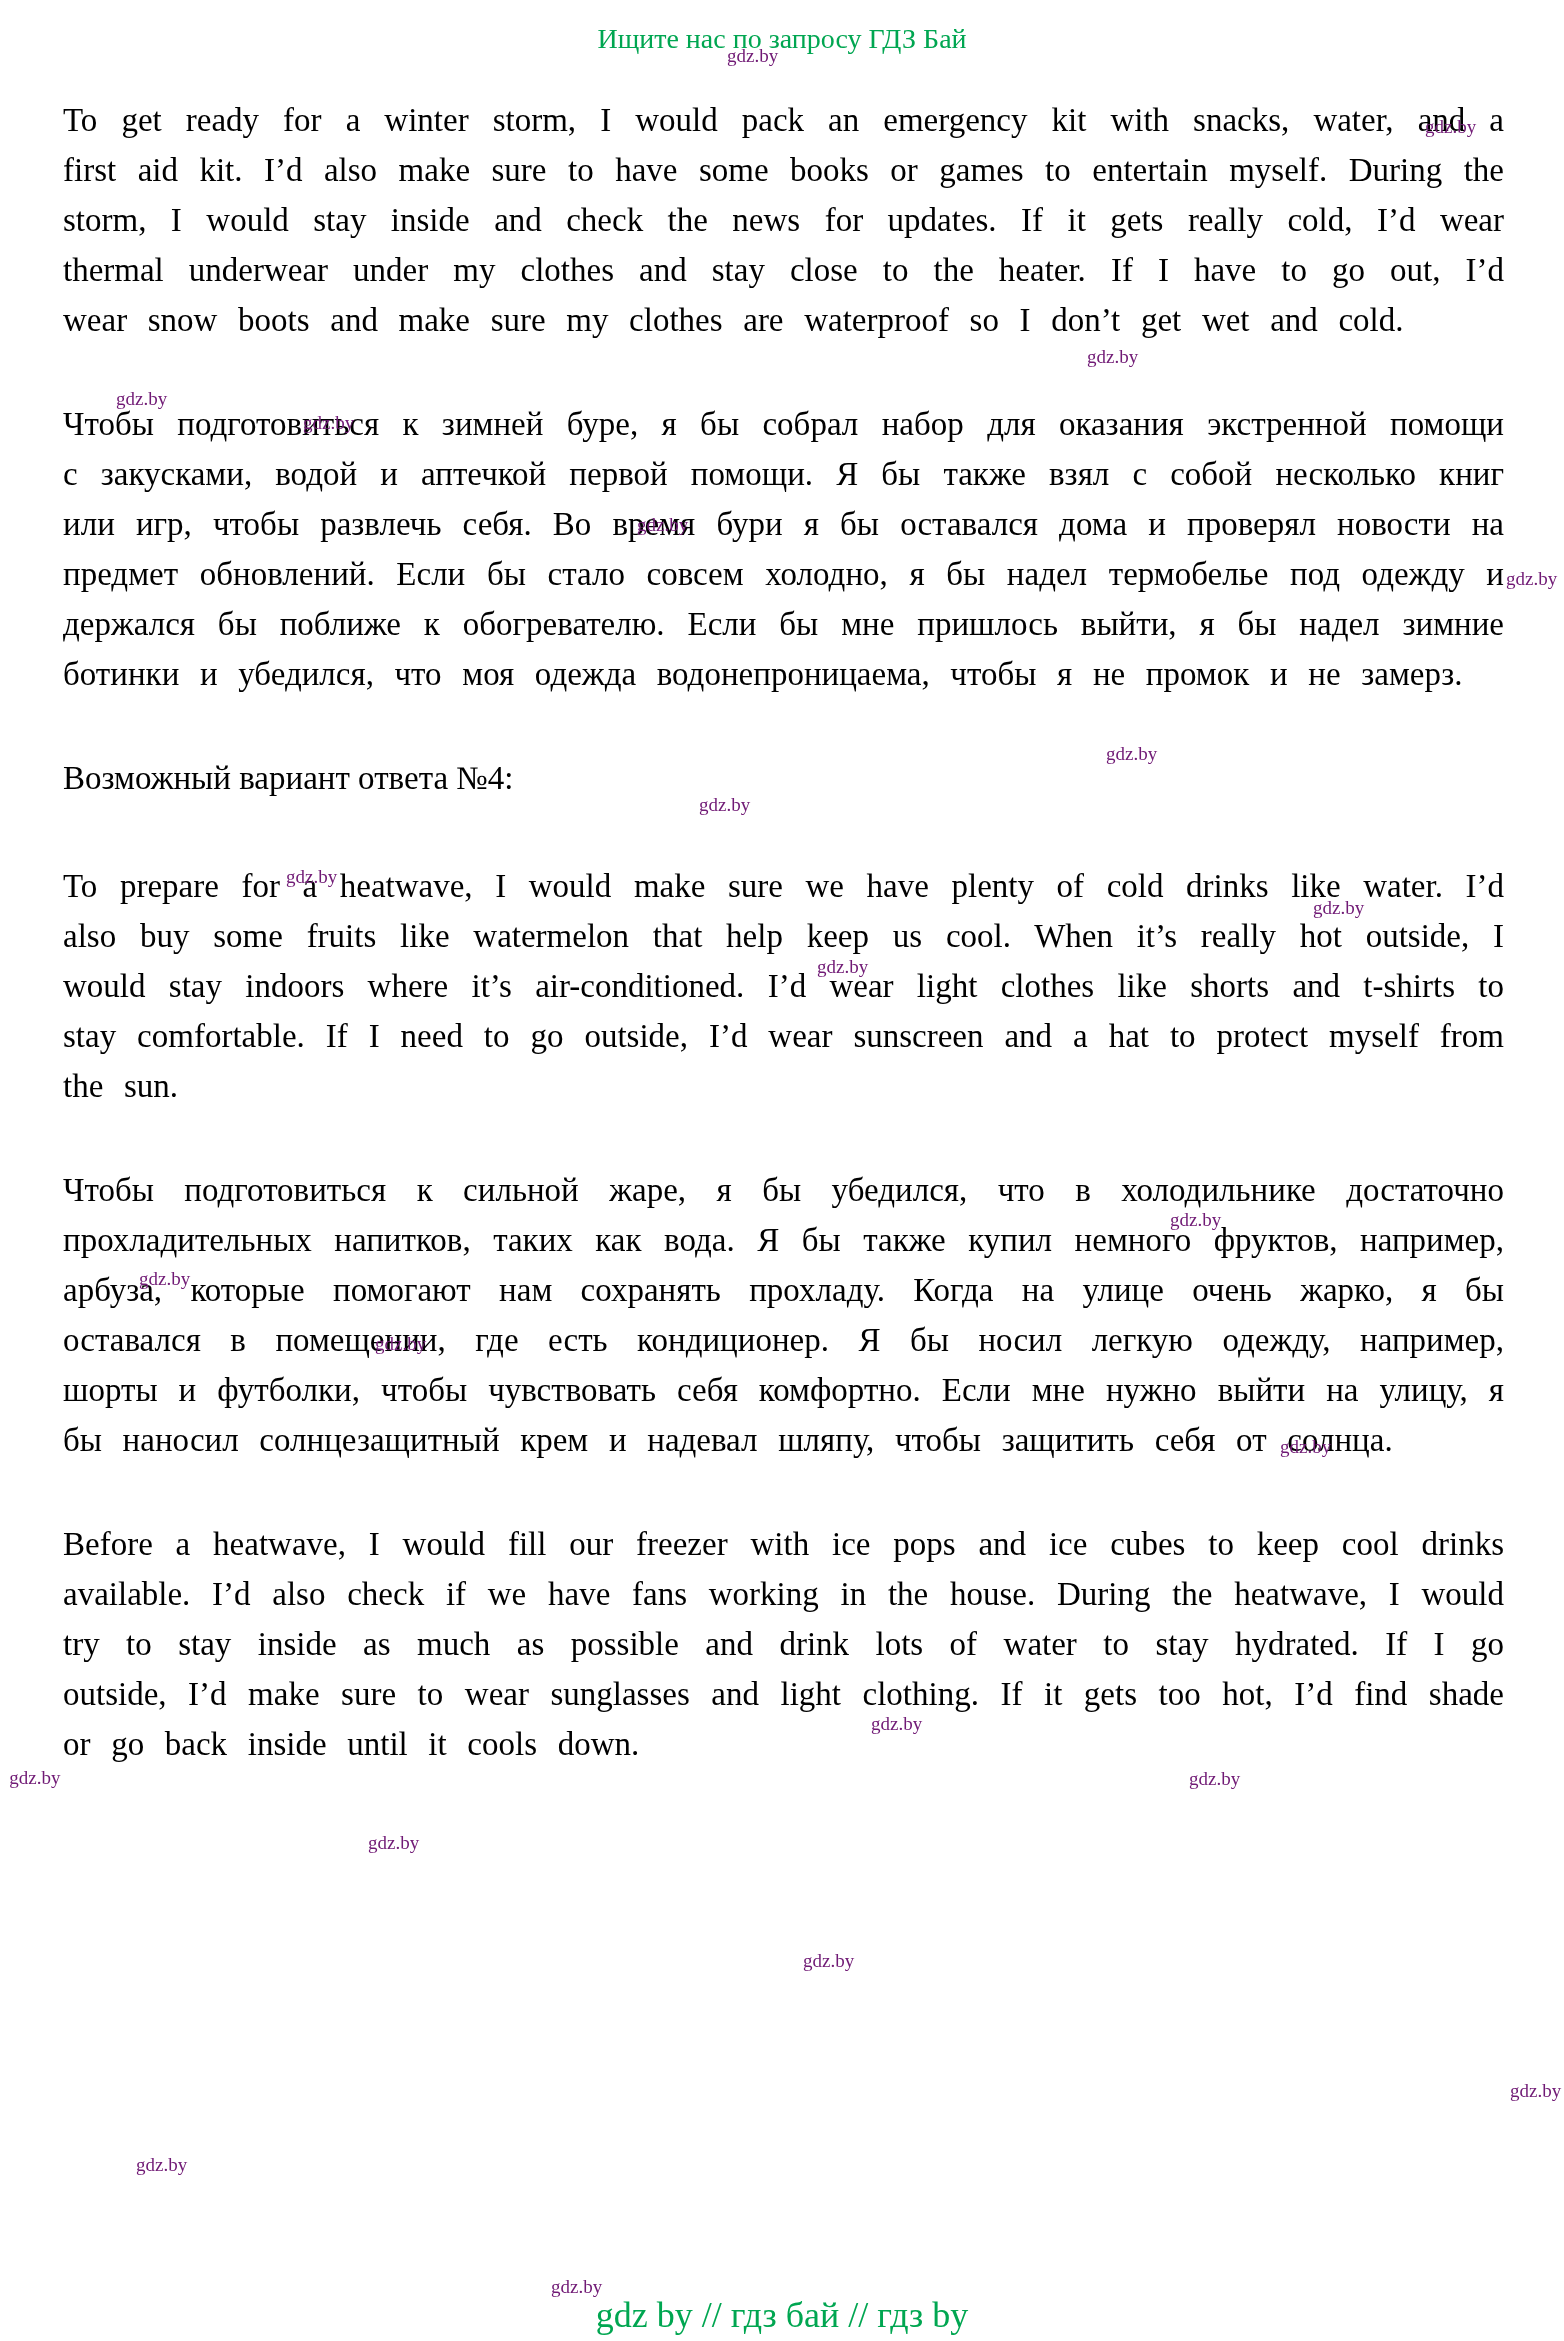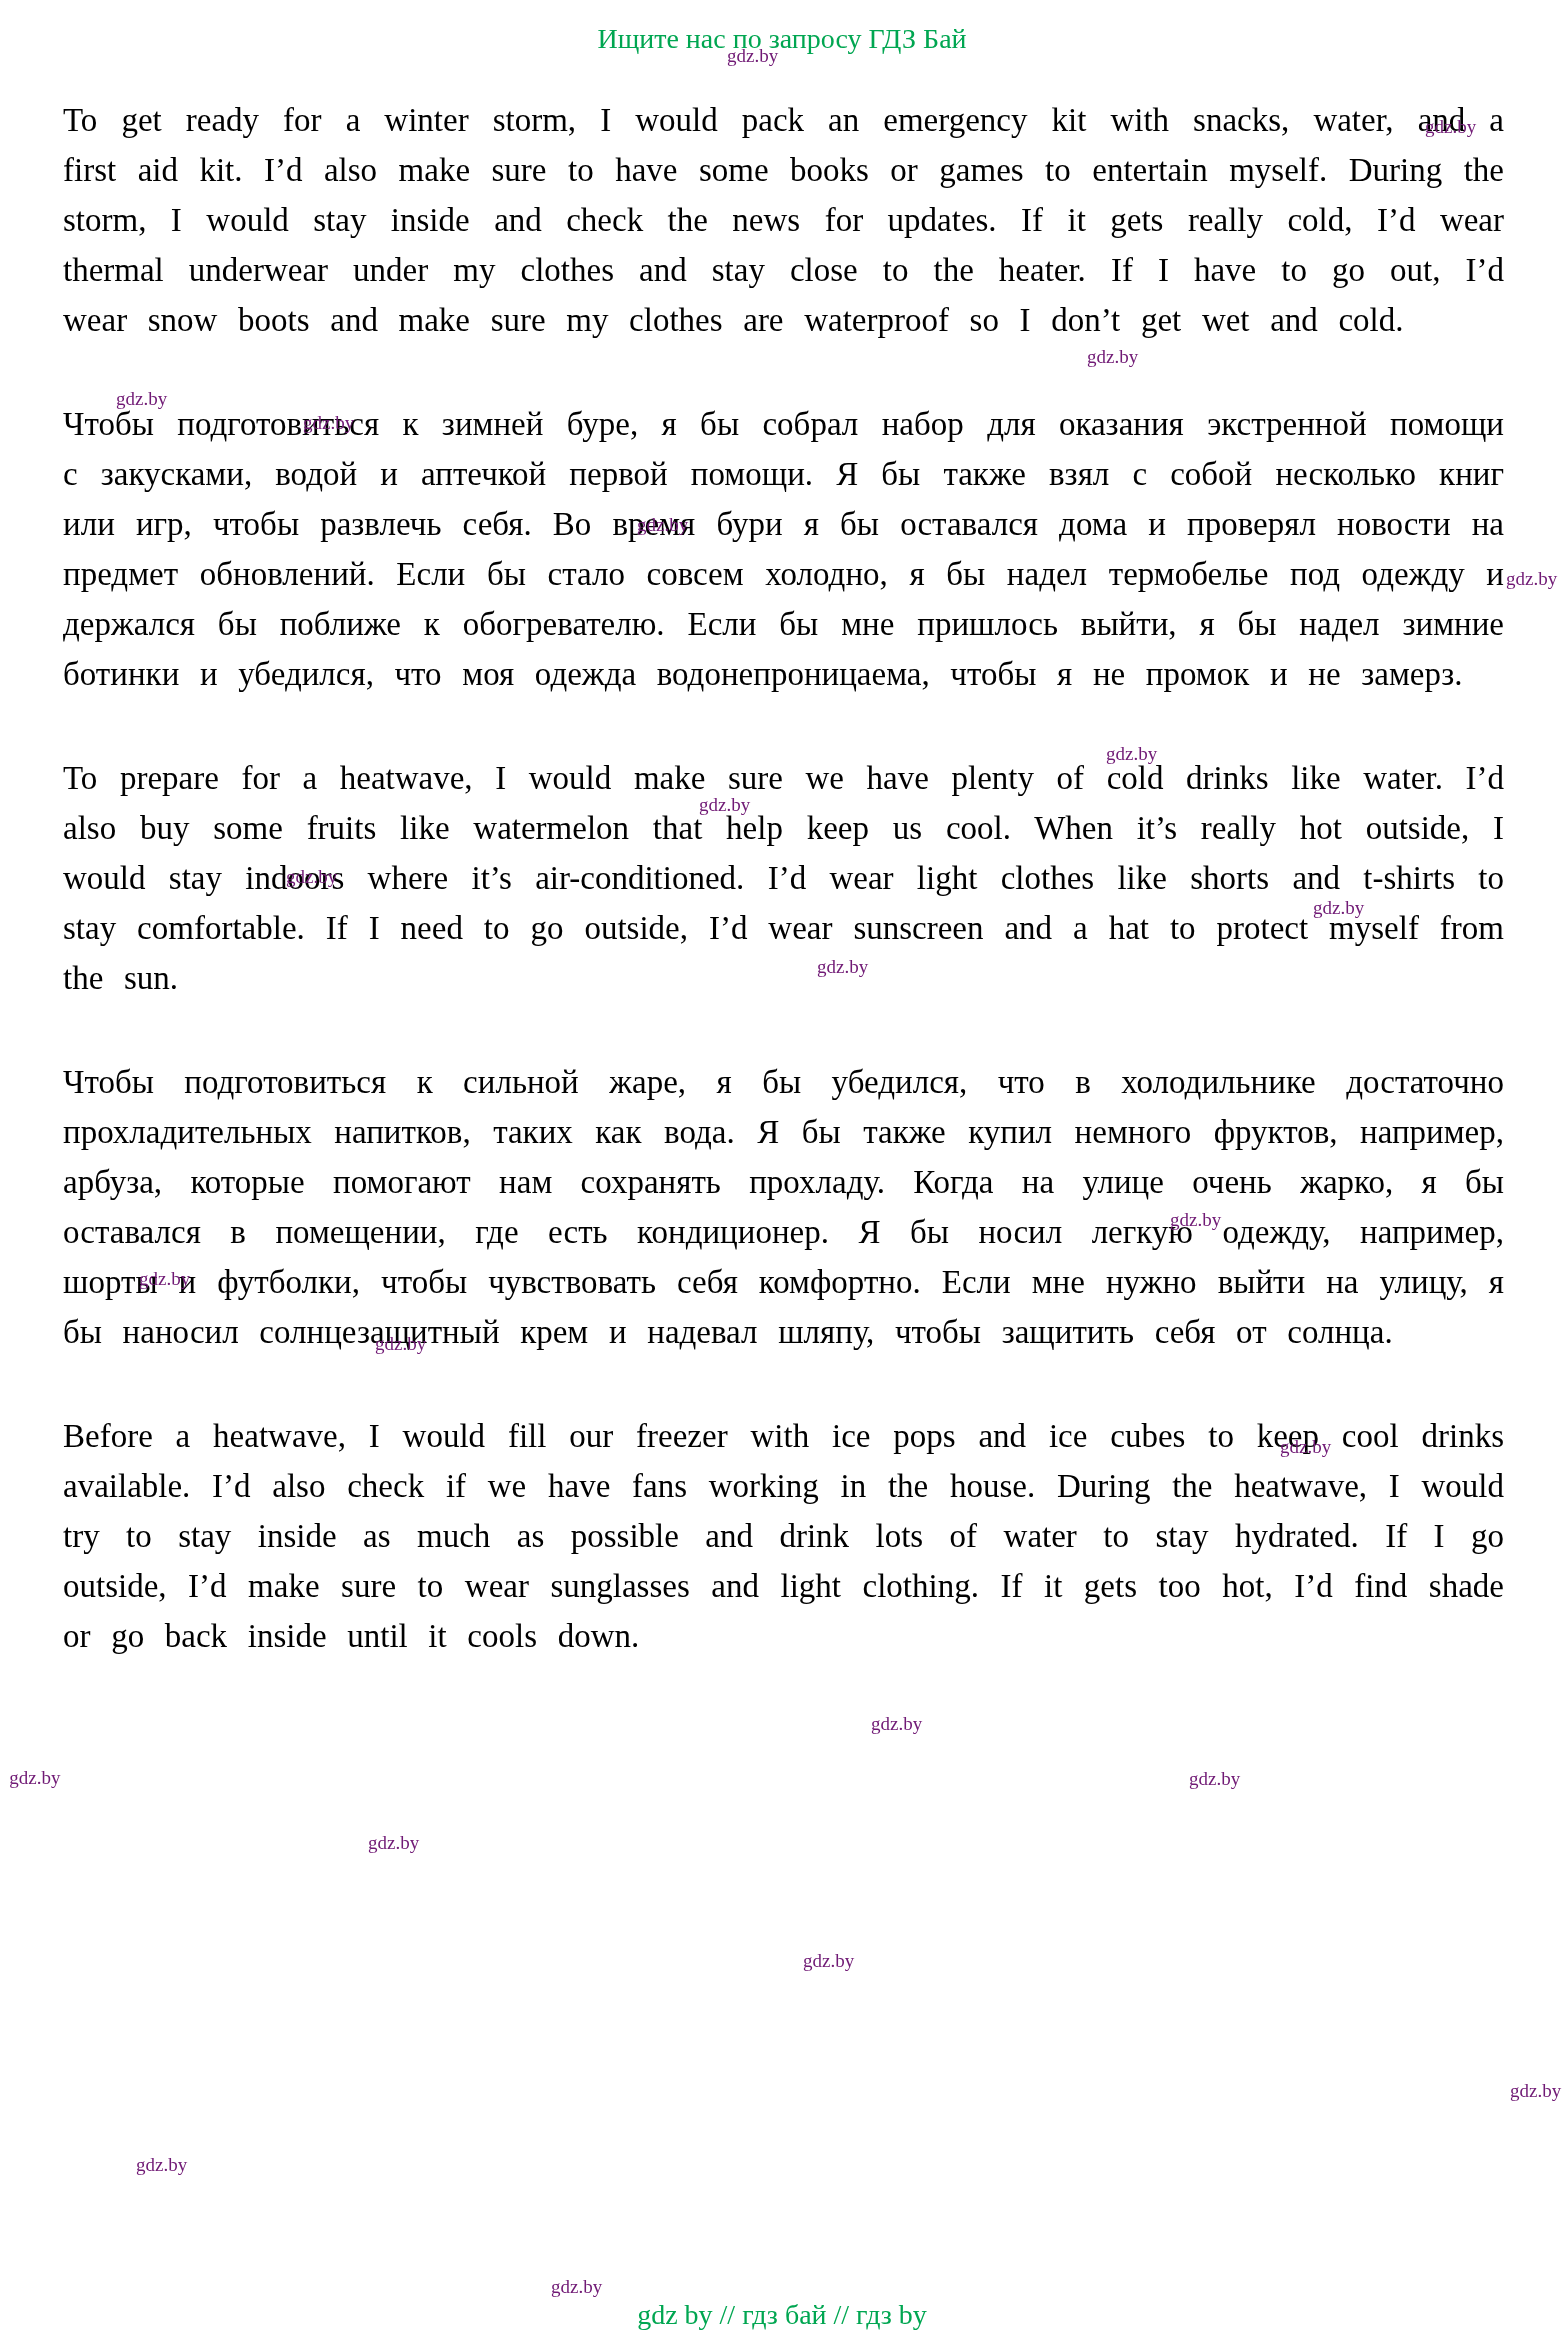--- a/index.html
+++ b/index.html
@@ -46,36 +46,37 @@
     color: #701a75;
     white-space: nowrap;
   }
 
   .footer {
     position: absolute;
     left: 0;
     right: 0;
     bottom: 10.8px;
     text-align: center;
-    font-size: 28px;
+    font-size: 36px;
     line-height: 32px;
     color: var(--accent);
   }
 </style>
 </head>
 <body>
 
 <div class="promo">Ищите нас по запросу ГДЗ Бай</div>
 
 <div class="content">
 
   <p class="para" lang="en">To get ready for a winter storm, I would pack an emergency kit with snacks, water, and a first aid kit. I’d also make sure to have some books or games to entertain myself. During the storm, I would stay inside and check the news for updates. If it gets really cold, I’d wear thermal underwear under my clothes and stay close to the heater. If I have to go out, I’d wear snow boots and make sure my clothes are waterproof so I don’t get wet and cold.</p>
 
   <p class="para" lang="ru">Чтобы подготовиться к зимней буре, я бы собрал набор для оказания экстренной помощи с закусками, водой и аптечкой первой помощи. Я бы также взял с собой несколько книг или игр, чтобы развлечь себя. Во время бури я бы оставался дома и проверял новости на предмет обновлений. Если бы стало совсем холодно, я бы надел термобелье под одежду и держался бы поближе к обогревателю. Если бы мне пришлось выйти, я бы надел зимние ботинки и убедился, что моя одежда водонепроницаема, чтобы я не промок и не замерз.</p>
 
+  <p class="heading" lang="ru">Возможный вариант ответа №4:</p>
 
   <p class="para" lang="en">To prepare for a heatwave, I would make sure we have plenty of cold drinks like water. I’d also buy some fruits like watermelon that help keep us cool. When it’s really hot outside, I would stay indoors where it’s air-conditioned. I’d wear light clothes like shorts and t-shirts to stay comfortable. If I need to go outside, I’d wear sunscreen and a hat to protect myself from the sun.</p>
 
   <p class="para" lang="ru">Чтобы подготовиться к сильной жаре, я бы убедился, что в холодильнике достаточно прохладительных напитков, таких как вода. Я бы также купил немного фруктов, например, арбуза, которые помогают нам сохранять прохладу. Когда на улице очень жарко, я бы оставался в помещении, где есть кондиционер. Я бы носил легкую одежду, например, шорты и футболки, чтобы чувствовать себя комфортно. Если мне нужно выйти на улицу, я бы наносил солнцезащитный крем и надевал шляпу, чтобы защитить себя от солнца.</p>
 
 
   <p class="para" lang="en">Before a heatwave, I would fill our freezer with ice pops and ice cubes to keep cool drinks available. I’d also check if we have fans working in the house. During the heatwave, I would try to stay inside as much as possible and drink lots of water to stay hydrated. If I go outside, I’d make sure to wear sunglasses and light clothing. If it gets too hot, I’d find shade or go back inside until it cools down.</p>
 
 
 </div>

